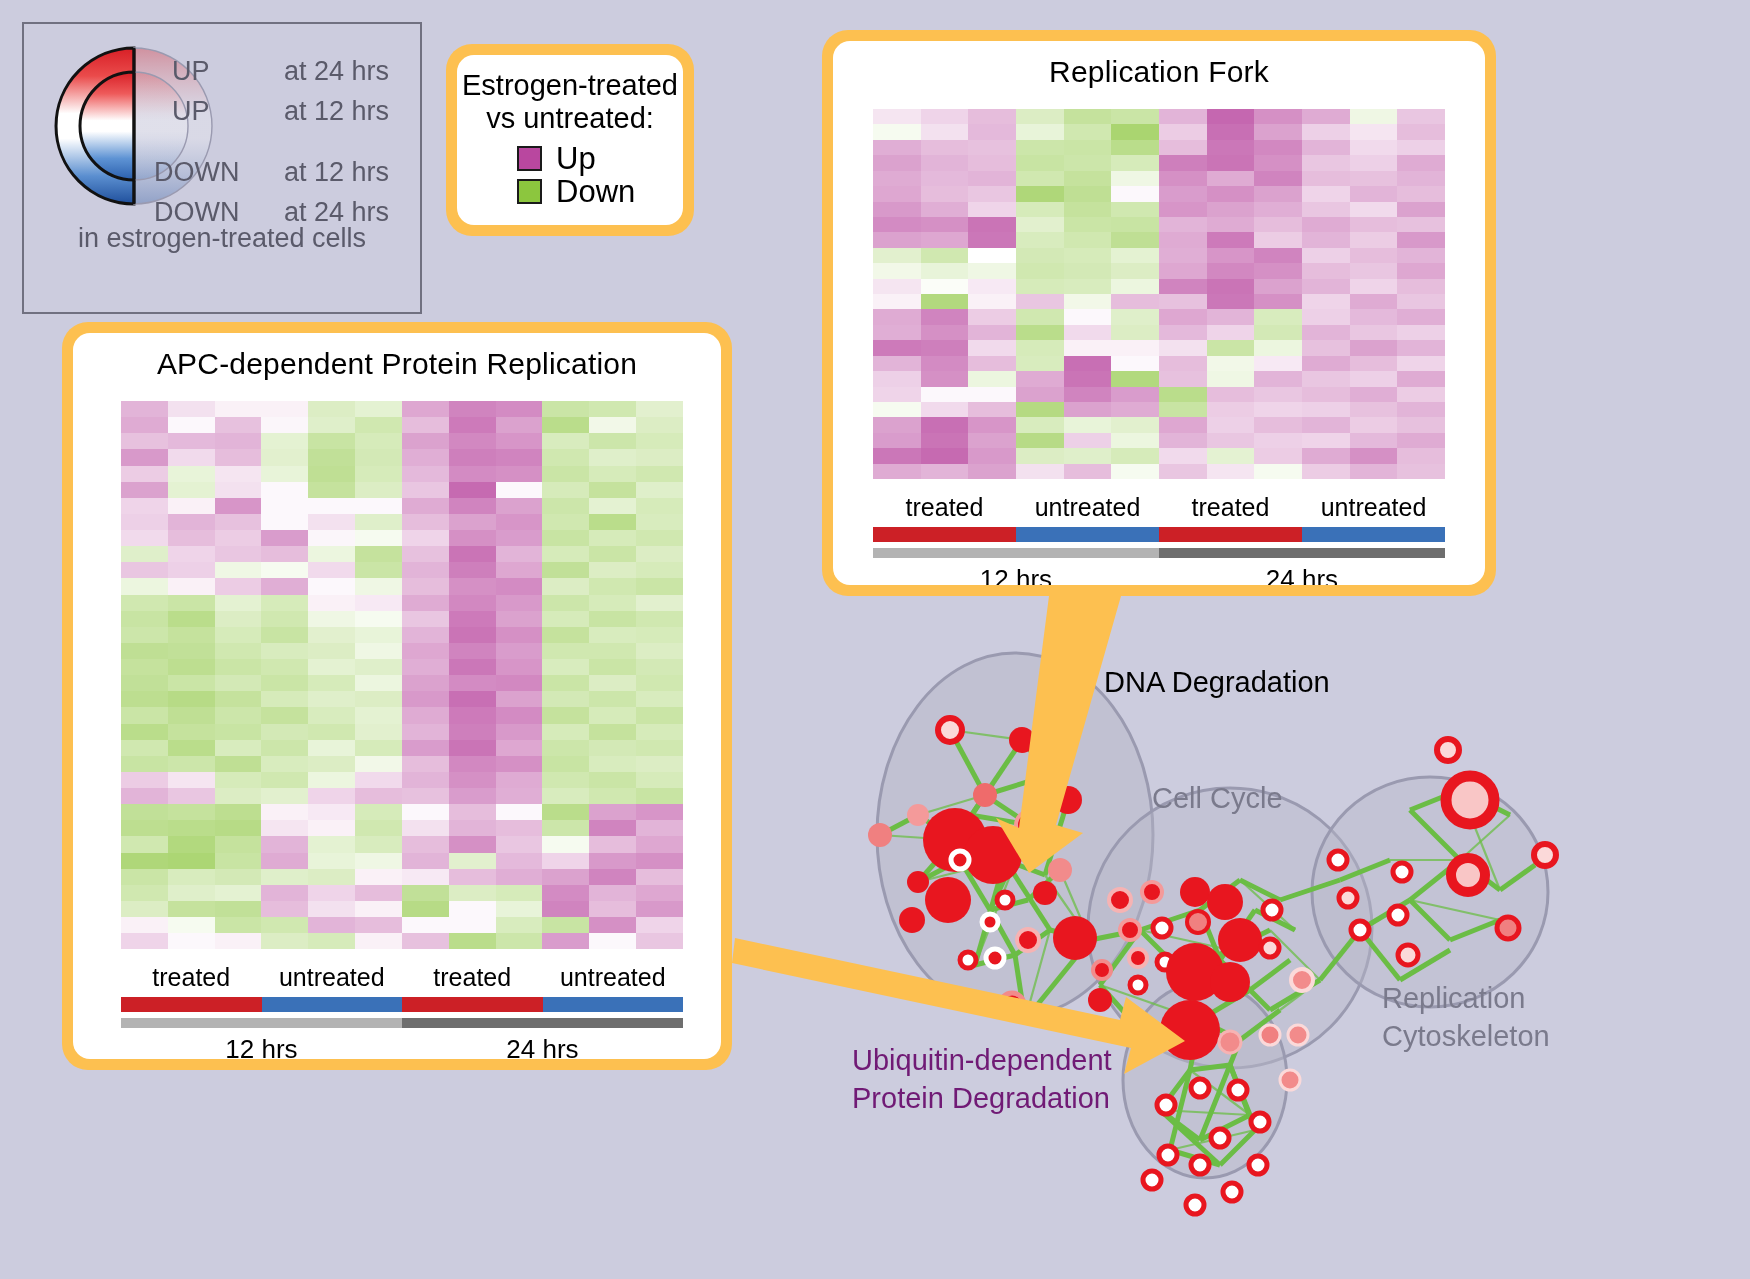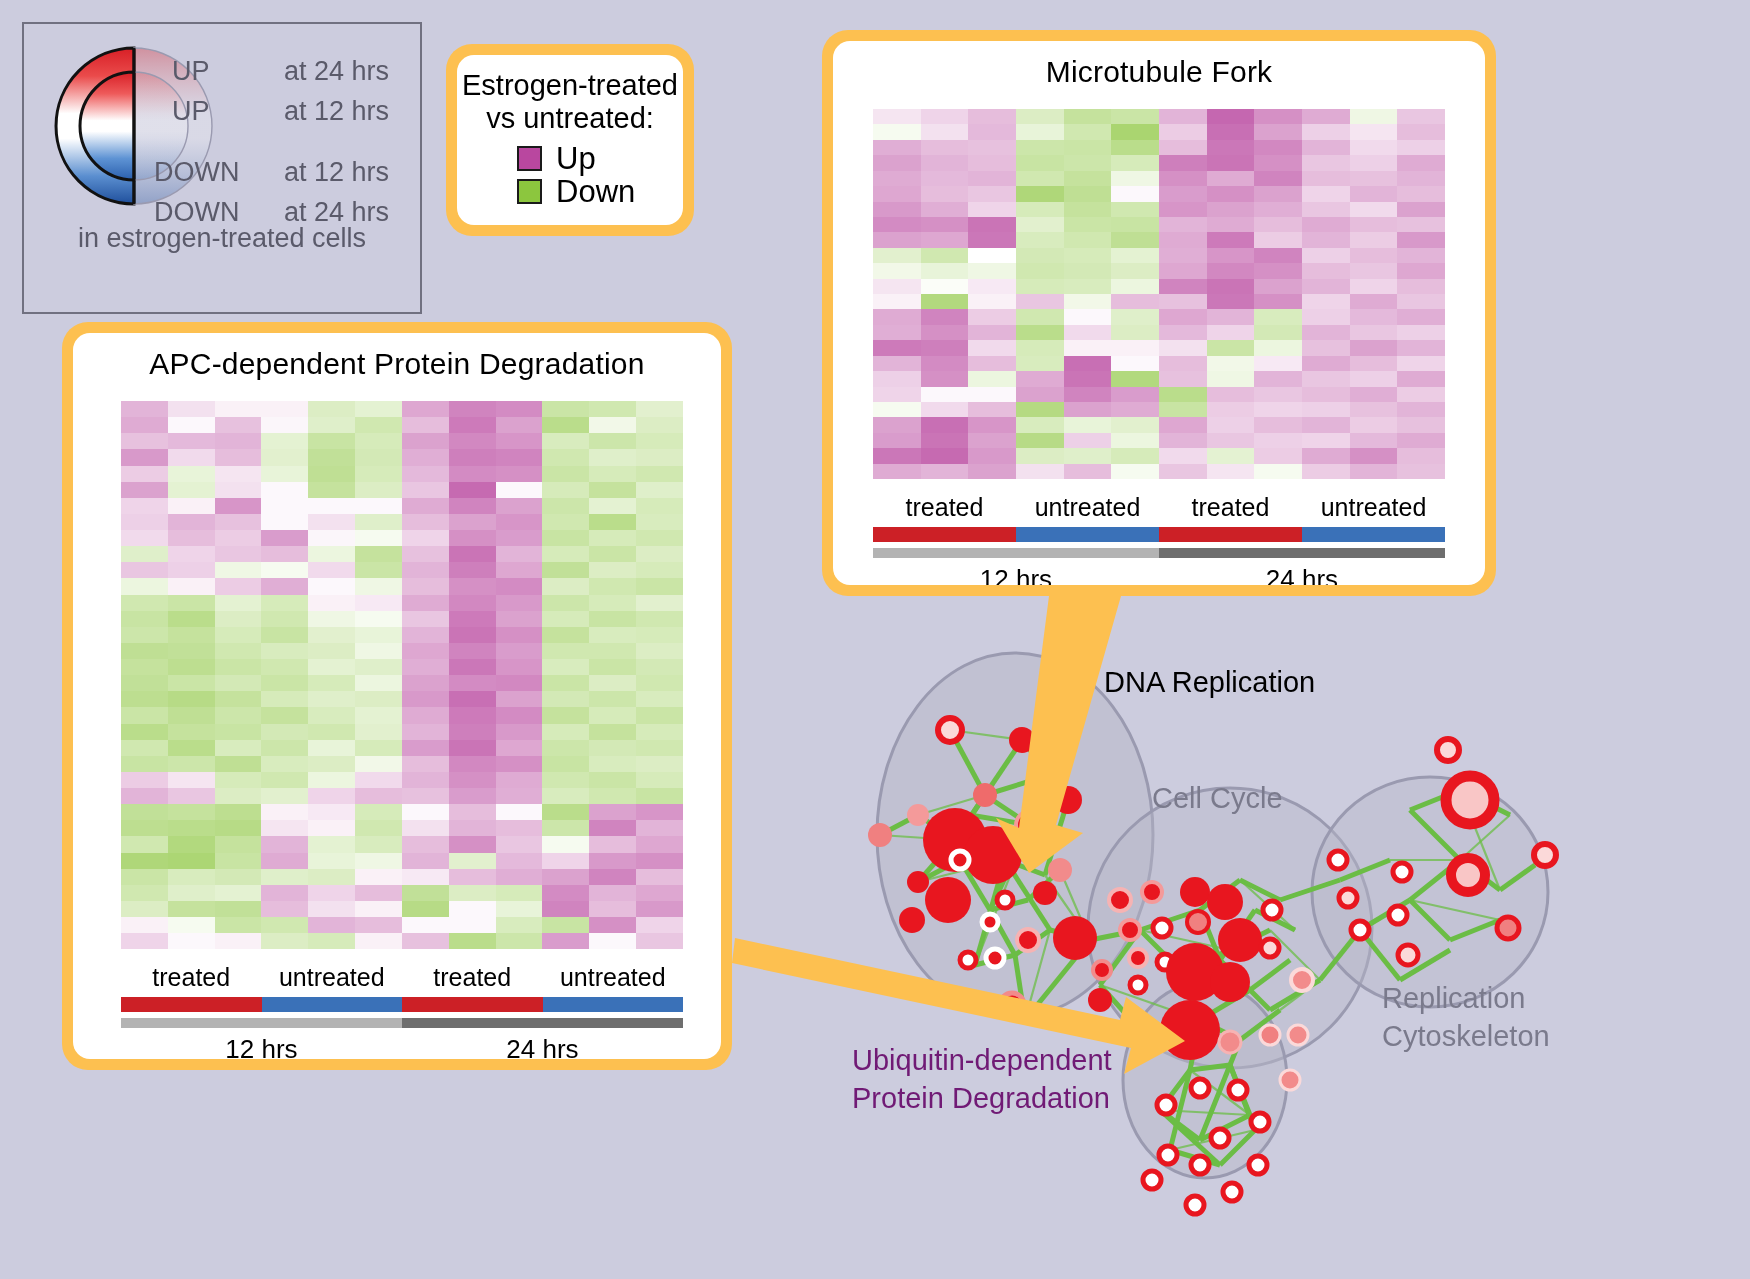--- a/index.html
+++ b/index.html
@@ -152,21 +152,21 @@
       <div class="legend-item">
         <span class="swatch" id="sw-down" style="background: rgb(140, 198, 62);"></span>
         <span class="legend-label">Down</span>
       </div>
     </div>
   </div>
 </div>
 
 <div class="panel" id="rf-panel">
   <div class="panel-inner">
-    <div class="panel-title">Microtubule Fork</div>
+    <div class="panel-title">Replication Fork</div>
     <div class="hm-wrap" style="left:40px;right:40px;top:68px;">
       <div class="hm-grid" id="hm-rf" style="height:370px;">
           <div class="hm-row">
             <div class="hm-cell" style="background: rgb(245, 229, 241);"></div>
             <div class="hm-cell" style="background: rgb(239, 212, 233);"></div>
             <div class="hm-cell" style="background: rgb(230, 189, 220);"></div>
             <div class="hm-cell" style="background: rgb(220, 237, 196);"></div>
             <div class="hm-cell" style="background: rgb(197, 226, 157);"></div>
             <div class="hm-cell" style="background: rgb(202, 229, 166);"></div>
             <div class="hm-cell" style="background: rgb(226, 180, 216);"></div>
@@ -518,21 +518,21 @@
       <div class="time-labels" style="margin-top:6px;">
         <div>12 hrs</div>
         <div>24 hrs</div>
       </div>
     </div>
   </div>
 </div>
 
 <div class="panel" id="apc-panel">
   <div class="panel-inner">
-    <div class="panel-title">APC-dependent Protein Degradation</div>
+    <div class="panel-title">APC-dependent Protein Replication</div>
     <div class="hm-wrap" style="left:48px;right:38px;top:68px;">
       <div class="hm-grid" id="hm-apc" style="height:548px;">
           <div class="hm-row">
             <div class="hm-cell" style="background: rgb(226, 180, 216);"></div>
             <div class="hm-cell" style="background: rgb(243, 225, 239);"></div>
             <div class="hm-cell" style="background: rgb(250, 241, 247);"></div>
             <div class="hm-cell" style="background: rgb(250, 241, 247);"></div>
             <div class="hm-cell" style="background: rgb(220, 237, 196);"></div>
             <div class="hm-cell" style="background: rgb(228, 242, 210);"></div>
             <div class="hm-cell" style="background: rgb(222, 167, 209);"></div>
@@ -1209,21 +1209,21 @@
       <circle cx="400" cy="555" r="9" fill="#ffffff" stroke="#e8161f" stroke-width="5"></circle>
       <circle cx="432" cy="582" r="9" fill="#ffffff" stroke="#e8161f" stroke-width="5"></circle>
       <circle cx="395" cy="595" r="9" fill="#ffffff" stroke="#e8161f" stroke-width="5"></circle>
       <circle cx="420" cy="528" r="9" fill="#ffffff" stroke="#e8161f" stroke-width="5"></circle>
       <circle cx="352" cy="570" r="9" fill="#ffffff" stroke="#e8161f" stroke-width="5"></circle>
       <circle cx="490" cy="470" r="10" fill="#f28b8b" stroke="#fbd9d9" stroke-width="3"></circle>
     </g>
   </svg>
 </div>
 
-<div class="net-label" id="lbl-dna">DNA Replication</div>
+<div class="net-label" id="lbl-dna">DNA Degradation</div>
 <div class="net-label" id="lbl-cc">Cell Cycle</div>
 <div class="net-label" id="lbl-mt">Replication
 Cytoskeleton</div>
 <div class="net-label" id="lbl-ub">Ubiquitin-dependent
 Protein Degradation</div>
 
 <svg id="arrows" viewBox="0 0 1750 1279">
   <g fill="#fdc050">
     <path d="M1121 596 L1049 596 L1019 828 L996 818 L1029 873 L1083 833 L1056 825 Z"></path>
     <path d="M735 938 L1120 1020 L1126 997 L1185 1041 L1124 1074 L1131 1048 L732 963 Z"></path>

